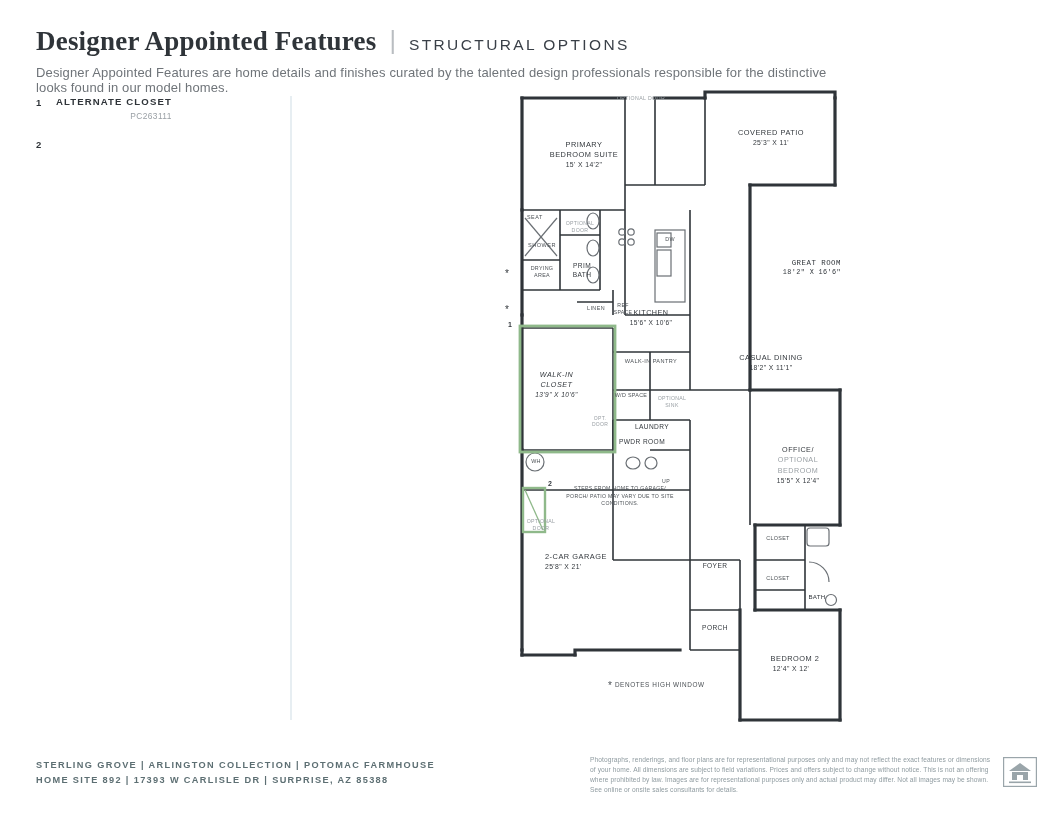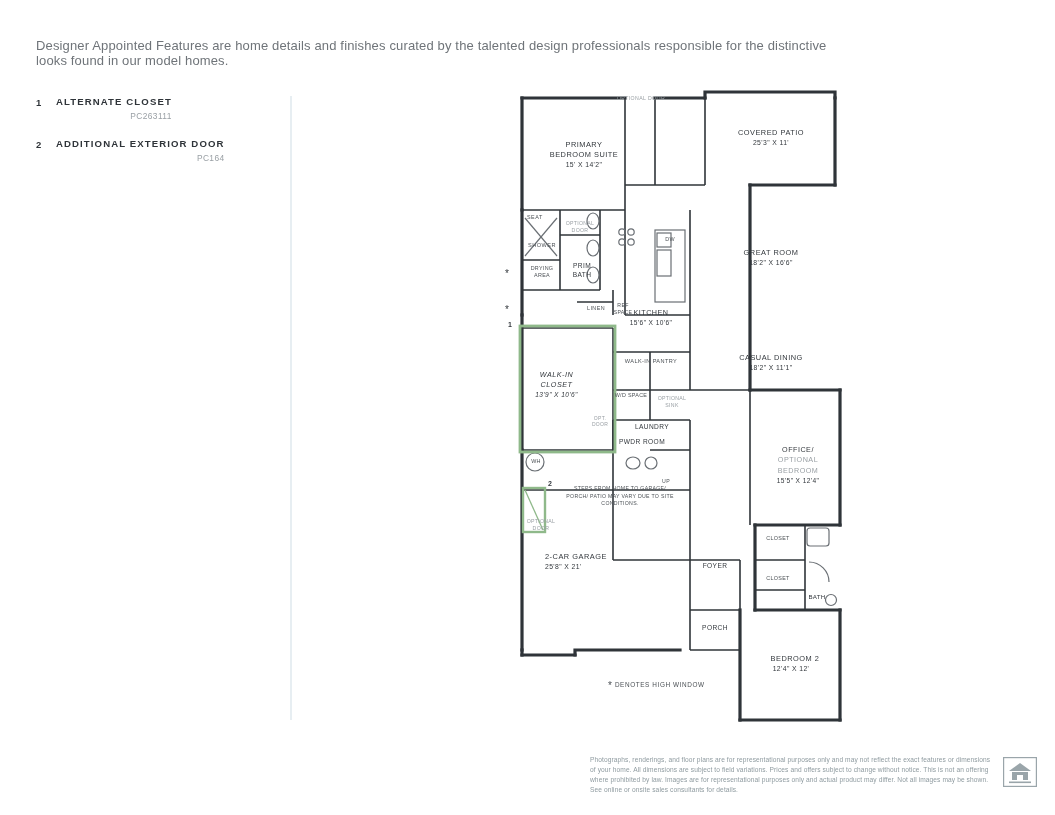--- a/index.html
+++ b/index.html
@@ -114,37 +114,38 @@
     color: #4b5055;
   }
   .denotes .star { font-size: 10px; position: relative; top: 2px; }
 </style>
 </head>
 <body>
 
 <div class="page">
 
   <div class="header">
+    <div class="title-row">
+      <span class="title-main">Designer Appointed Features</span>
+      <span class="title-sep">|</span>
+      <span class="title-sub">STRUCTURAL OPTIONS</span>
+    </div>
     <div class="subtitle">Designer Appointed Features are home details and finishes curated by the talented design professionals responsible for the distinctive looks found in our model homes.</div>
   </div>
 
   <div class="options">
     <div class="opt">
       <div class="opt-num">1</div>
       <div>
         <div class="opt-label">ALTERNATE CLOSET</div>
         <div class="opt-code">PC263111</div>
       </div>
     </div>
     <div class="opt">
       <div class="opt-num">2</div>
-      <div>
-        <div class="opt-label">ADDITIONAL EXTERIOR DOOR</div>
-        <div class="opt-code">PC164</div>
-      </div>
     </div>
   </div>
 
   <div class="vdiv"></div>
 
   <div class="plan">
     <svg width="345" height="640" viewBox="0 0 345 640" xmlns="http://www.w3.org/2000/svg">
       <g fill="none" stroke="#2f3439" stroke-width="3.2" stroke-linecap="square">
 
         <path d="M17 8 L120 8"></path>
@@ -277,21 +278,21 @@
         <div style="font-size:7.4px; letter-spacing:.5px; color:#32373c;">PRIMARY</div>
         <div style="font-size:7.4px; letter-spacing:.5px; color:#32373c;">BEDROOM SUITE</div>
         <div style="font-size:6.8px; letter-spacing:.4px; color:#32373c;">15' X 14'2"</div>
       </div>
 
       <div style="position:absolute; left:196px; top:38px; width:140px; text-align:center; line-height:1.4;">
         <div style="font-size:7.4px; letter-spacing:.5px; color:#32373c;">COVERED PATIO</div>
         <div style="font-size:6.8px; letter-spacing:.4px; color:#32373c;">25'3" X 11'</div>
       </div>
 
-      <div style="position:absolute; left:196px; top:158px; width:140px; text-align:center; line-height:1.4;">
+      <div style="position:absolute; left:196px; top:168px; width:140px; text-align:right; line-height:1.4;font-family:Liberation Mono, monospace;">
         <div style="font-size:7.4px; letter-spacing:.5px; color:#32373c;">GREAT ROOM</div>
         <div style="font-size:6.8px; letter-spacing:.4px; color:#32373c;">18'2" X 16'6"</div>
       </div>
 
       <div style="position:absolute; left:108px; top:218px; width:76px; text-align:center; line-height:1.4;">
         <div style="font-size:7.2px; letter-spacing:.5px; color:#32373c;">KITCHEN</div>
         <div style="font-size:6.6px; letter-spacing:.4px; color:#32373c;">15'6" X 10'6"</div>
       </div>
 
       <div style="position:absolute; left:196px; top:263px; width:140px; text-align:center; line-height:1.4;">
@@ -353,20 +354,24 @@
       <div style="position:absolute; left:0px; top:178px; font-size:10px; color:#32373c;">*</div>
       <div style="position:absolute; left:0px; top:214px; font-size:10px; color:#32373c;">*</div>
     </div>
   </div>
 
   <div class="denotes">
     <span class="star">*</span>
     <span>DENOTES HIGH WINDOW</span>
   </div>
 
+  <div class="footer-left">
+    <div>STERLING GROVE  |  ARLINGTON COLLECTION  |  POTOMAC FARMHOUSE</div>
+    <div>HOME SITE 892  |  17393 W CARLISLE DR  |  SURPRISE, AZ 85388</div>
+  </div>
 
   <div class="footer-right">Photographs, renderings, and floor plans are for representational purposes only and may not reflect the exact features or dimensions of your home. All dimensions are subject to field variations. Prices and offers subject to change without notice. This is not an offering where prohibited by law. Images are for representational purposes only and actual product may differ. Not all images may be shown. See online or onsite sales consultants for details.</div>
 
   <div class="eho">
     <svg width="34" height="30" viewBox="0 0 34 30" xmlns="http://www.w3.org/2000/svg">
       <rect x="0.6" y="0.6" width="32.8" height="28.8" fill="none" stroke="#9aa5aa" stroke-width="1.2"></rect>
       <path d="M17 6 L28 14 L6 14 Z" fill="#9aa5aa"></path>
       <rect x="9" y="15" width="16" height="8" fill="#9aa5aa"></rect>
       <rect x="14" y="18" width="6" height="5" fill="#ffffff"></rect>
       <rect x="6" y="24.5" width="22" height="1.6" fill="#9aa5aa"></rect>

